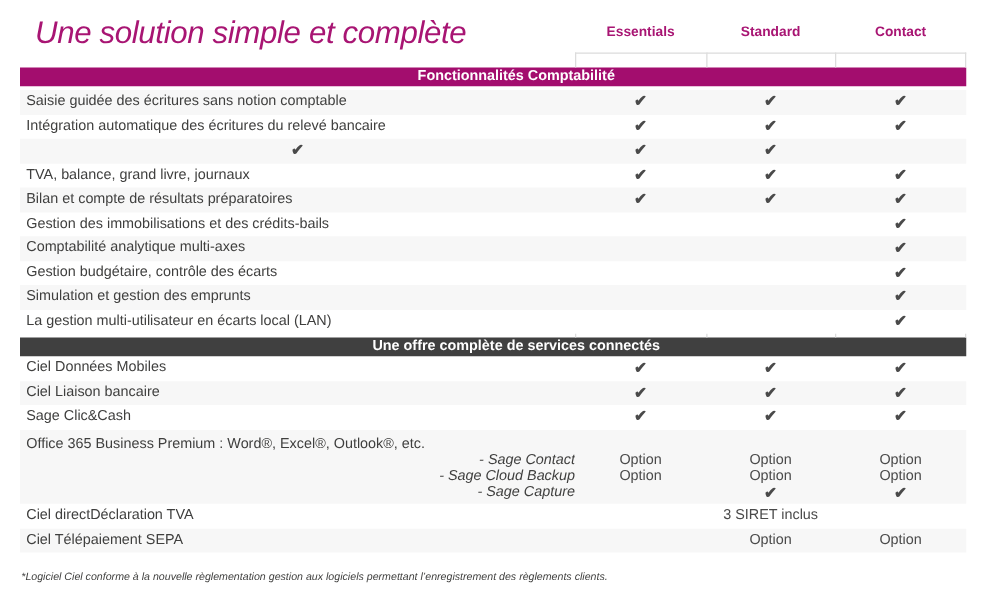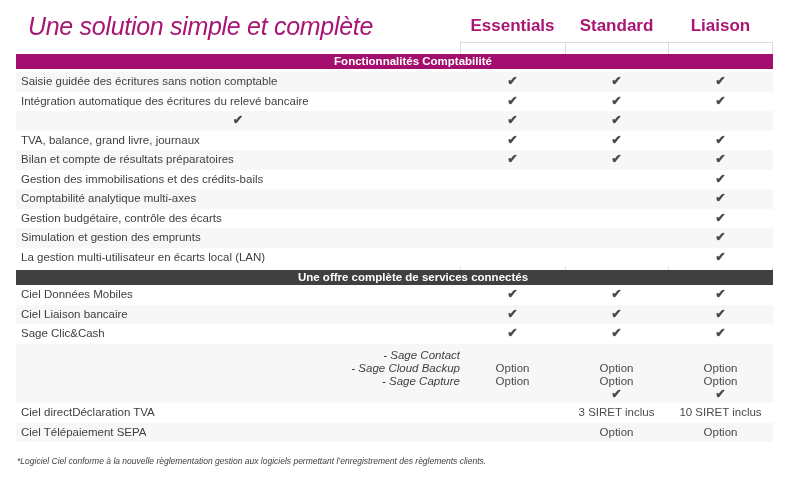--- a/index.html
+++ b/index.html
@@ -14,21 +14,21 @@
   }
   .page{padding:12px 25px 0 16px;}
   .grid{display:grid;grid-template-columns:1fr 105px 103px 105px;}
   .header-row{height:28px;align-items:center;}
   .title-cell{overflow:hidden;}
   .page-title{
     margin:12px;font-size:25px;font-style:italic;font-weight:500;
     color:var(--accent);letter-spacing:-0.3px;white-space:nowrap;
   }
   .plan-head{
-    text-align:center;color:var(--accent);font-size:17px;font-weight:600;
+    text-align:center;color:var(--accent);font-size:11px;font-weight:600;
     white-space:nowrap;
   }
   .header-strip{height:12px;margin-top:2px;}
   .header-strip .vcell{border-top:1px solid var(--sep);border-left:1px solid var(--sep);}
   .header-strip .vcell.last{border-right:1px solid var(--sep);}
   .bar{
     height:15px;line-height:15px;color:#fff;font-weight:bold;font-size:11.5px;
     text-align:center;white-space:nowrap;padding-left:37px;
   }
   .gap{height:3px;}
@@ -52,21 +52,21 @@
 <body>
 
 <div class="page">
 
   <div class="grid header-row">
     <div class="title-cell">
       <h1 class="page-title">Une solution simple et complète</h1>
     </div>
     <div class="plan-head">Essentials</div>
     <div class="plan-head">Standard</div>
-    <div class="plan-head">Liaison</div>
+    <div class="plan-head">Contact</div>
   </div>
 
   <div class="grid header-strip">
     <div></div>
     <div class="vcell"></div>
     <div class="vcell"></div>
     <div class="vcell last"></div>
   </div>
 
   <div id="table">
@@ -253,20 +253,21 @@
         </div>
         <div class="cell val">
           <div class="line check">✔</div>
         </div>
         <div class="cell val">
           <div class="line check">✔</div>
         </div>
       </div>
       <div class="grid trow shade tall">
         <div class="cell label">
+          <div class="line">Office 365 Business Premium : Word®, Excel®, Outlook®, etc.</div>
           <div class="line it">- Sage Contact</div>
           <div class="line it">- Sage Cloud Backup</div>
           <div class="line it">- Sage Capture</div>
         </div>
         <div class="cell val">
           <div class="line"></div>
           <div class="line">Option</div>
           <div class="line">Option</div>
           <div class="line"></div>
         </div>
@@ -286,23 +287,20 @@
       <div class="grid trow">
         <div class="cell label">
           <div class="line">Ciel directDéclaration TVA</div>
         </div>
         <div class="cell val">
           <div class="line"></div>
         </div>
         <div class="cell val">
           <div class="line">3 SIRET inclus</div>
         </div>
-        <div class="cell val">
-          <div class="line">10 SIRET inclus</div>
-        </div>
       </div>
       <div class="grid trow shade">
         <div class="cell label">
           <div class="line">Ciel Télépaiement SEPA</div>
         </div>
         <div class="cell val">
           <div class="line"></div>
         </div>
         <div class="cell val">
           <div class="line">Option</div>

